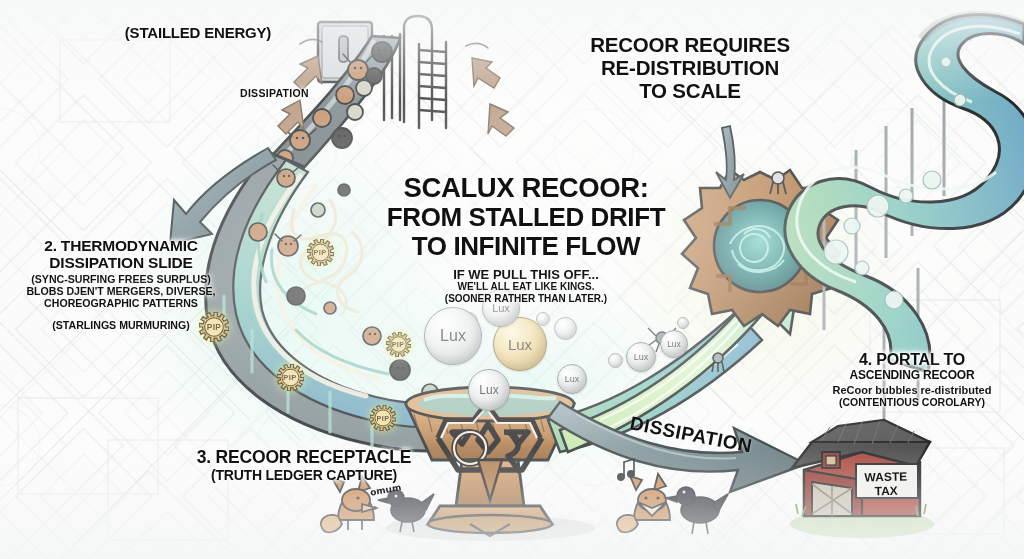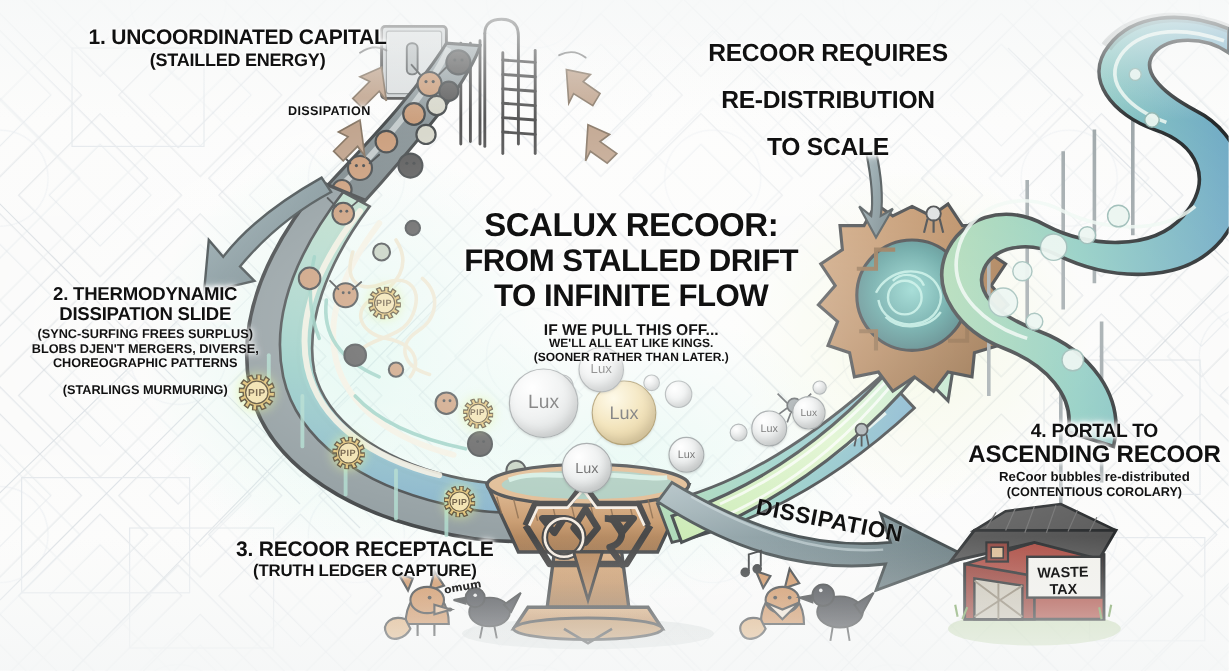--- a/index.html
+++ b/index.html
@@ -41,37 +41,37 @@
 
   #label2{left:8px;top:238px;width:226px;text-align:center;}
   #label2 .l1{font-size:15.5px;}
   #label2 .l2{font-size:15.5px;margin-top:1px;}
   #label2 .s1{font-size:10.6px;margin-top:3px;}
   #label2 .s2{font-size:10.6px;margin-top:1px;}
   #label2 .s3{font-size:10.6px;margin-top:1px;}
   #label2 .s4{font-size:10.6px;margin-top:11px;}
 
   #headerR{left:566px;top:34px;width:248px;text-align:center;}
-  #headerR .l1,#headerR .l2,#headerR .l3{font-size:20.5px;margin-top:18px;}
+  #headerR .l1,#headerR .l2,#headerR .l3{font-size:20.5px;margin-top:2px;}
   #headerR .l1{margin-top:0;}
 
   #title{left:372px;top:174px;width:308px;text-align:center;}
   #title .t1{font-size:27.5px;letter-spacing:-.4px;}
   #title .t2{font-size:26px;margin-top:2px;letter-spacing:-.4px;}
   #title .t3{font-size:26px;margin-top:2px;letter-spacing:-.4px;}
   #title .st{font-size:13px;margin-top:8px;}
   #title .st2,#title .st3{font-size:10px;margin-top:1px;}
 
   #label3{left:170px;top:448px;width:268px;text-align:center;}
   #label3 .l1{font-size:17.5px;}
   #label3 .l2{font-size:14px;margin-top:2px;}
 
   #label4{left:806px;top:352px;width:212px;text-align:center;}
   #label4 .l1{font-size:16px;text-align:center;}
-  #label4 .l2{font-size:20px;margin-top:1px;}
+  #label4 .l2{font-size:12px;margin-top:1px;}
   #label4 .s1{font-size:11px;margin-top:3px;}
   #label4 .s2{font-size:10.5px;margin-top:1px;}
 
   #dissip2{
     position:absolute;left:629px;top:424px;font-size:19px;font-weight:bold;
     color:#111;transform:rotate(11deg);letter-spacing:.5px;
     text-shadow:0 0 2px rgba(255,255,255,.5);
   }
   #wastetax{
     position:absolute;left:855px;top:471px;width:62px;text-align:center;
@@ -627,21 +627,20 @@
           <path d="M100,50 L98.61849601988382,61.67226819279527 L86.43514992499134,60.79258309874906 L82.90896534380867,69 L93.30127018922194,75 L86.26871855061438,84.4177287846877 L76.15747387636264,77.56422609846692 L69,82.90896534380866 L75,93.30127018922192 L64.20076723519614,97.94098674340965 L58.870923826524404,86.9500569751117 L50,88 L50,100 L38.327731807204735,98.61849601988384 L39.20741690125094,86.43514992499134 L31.000000000000007,82.90896534380867 L25.00000000000001,93.30127018922194 L15.58227121531231,86.2687185506144 L22.43577390153308,76.15747387636266 L17.09103465619134,69.00000000000001 L6.698729810778062,75 L2.0590132565903474,64.20076723519612 L13.049943024888293,58.87092382652441 L12,50.00000000000001 L0,50.00000000000001 L1.3815039801161646,38.327731807204735 L13.564850075008657,39.20741690125095 L17.091034656191326,31.00000000000001 L6.698729810778069,24.999999999999993 L13.731281449385627,15.582271215312296 L23.84252612363735,22.43577390153307 L31.000000000000014,17.091034656191326 L24.99999999999998,6.698729810778083 L35.79923276480387,2.0590132565903474 L41.12907617347557,13.049943024888293 L49.99999999999999,12 L49.99999999999999,0 L61.67226819279524,1.3815039801161646 L60.79258309874905,13.564850075008657 L69,17.091034656191333 L75,6.698729810778069 L84.41772878468771,13.731281449385634 L77.56422609846693,23.84252612363735 L82.90896534380867,31.000000000000014 L93.30127018922192,24.99999999999998 L97.94098674340965,35.79923276480386 L86.9500569751117,41.12907617347557 L88,49.99999999999999 Z" fill="#d9b55a" stroke="#3a2c10" stroke-width="4"></path>
           <circle cx="50" cy="50" r="31" fill="#efdc9e" stroke="#3a2c10" stroke-width="3.5"></circle>
         </svg>
         <span style="position:relative">PIP</span>
       </div>
     </div>
 
   <div class="vignette"></div>
 
   <div class="txt" id="label1">
-    <div class="hd l1">1. UNCOORDINATED CAPITAL</div>
     <div class="hd l2">(STAILLED ENERGY)</div>
   </div>
 
   <div class="txt sub" id="dissip1">DISSIPATION</div>
 
   <div class="txt" id="label2">
     <div class="hd l1">2. THERMODYNAMIC</div>
     <div class="hd l2">DISSIPATION SLIDE</div>
     <div class="sub s1">(SYNC-SURFING FREES SURPLUS)</div>
     <div class="sub s2">BLOBS DJEN'T MERGERS, DIVERSE,</div>

